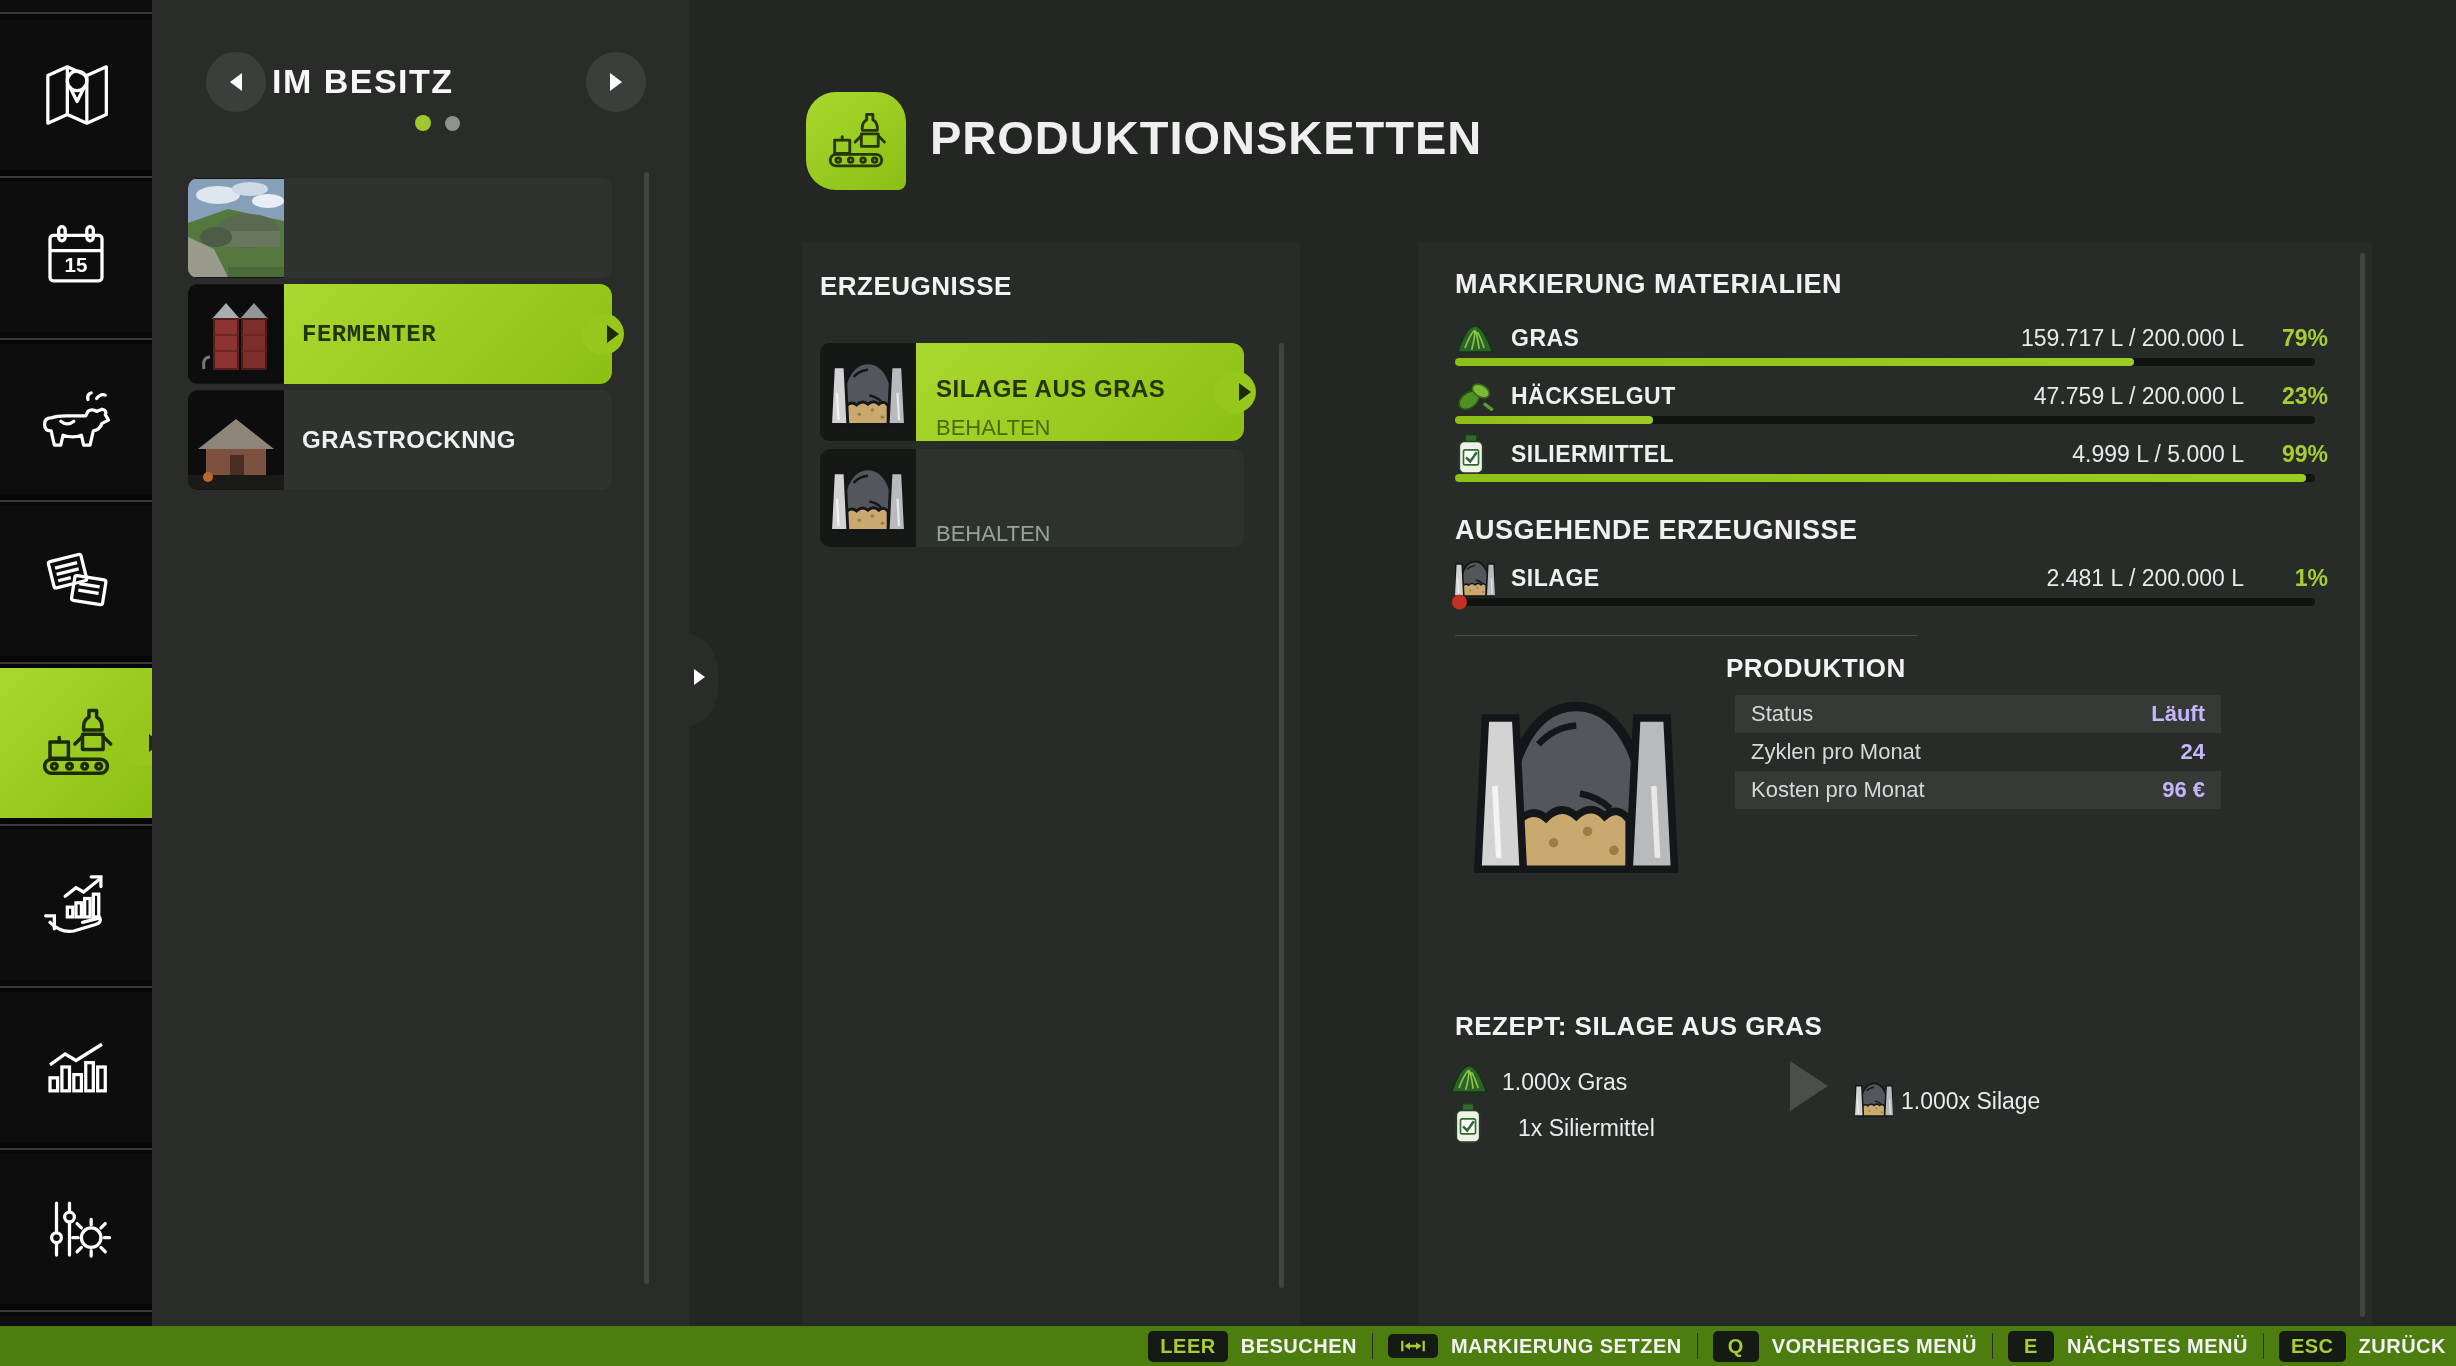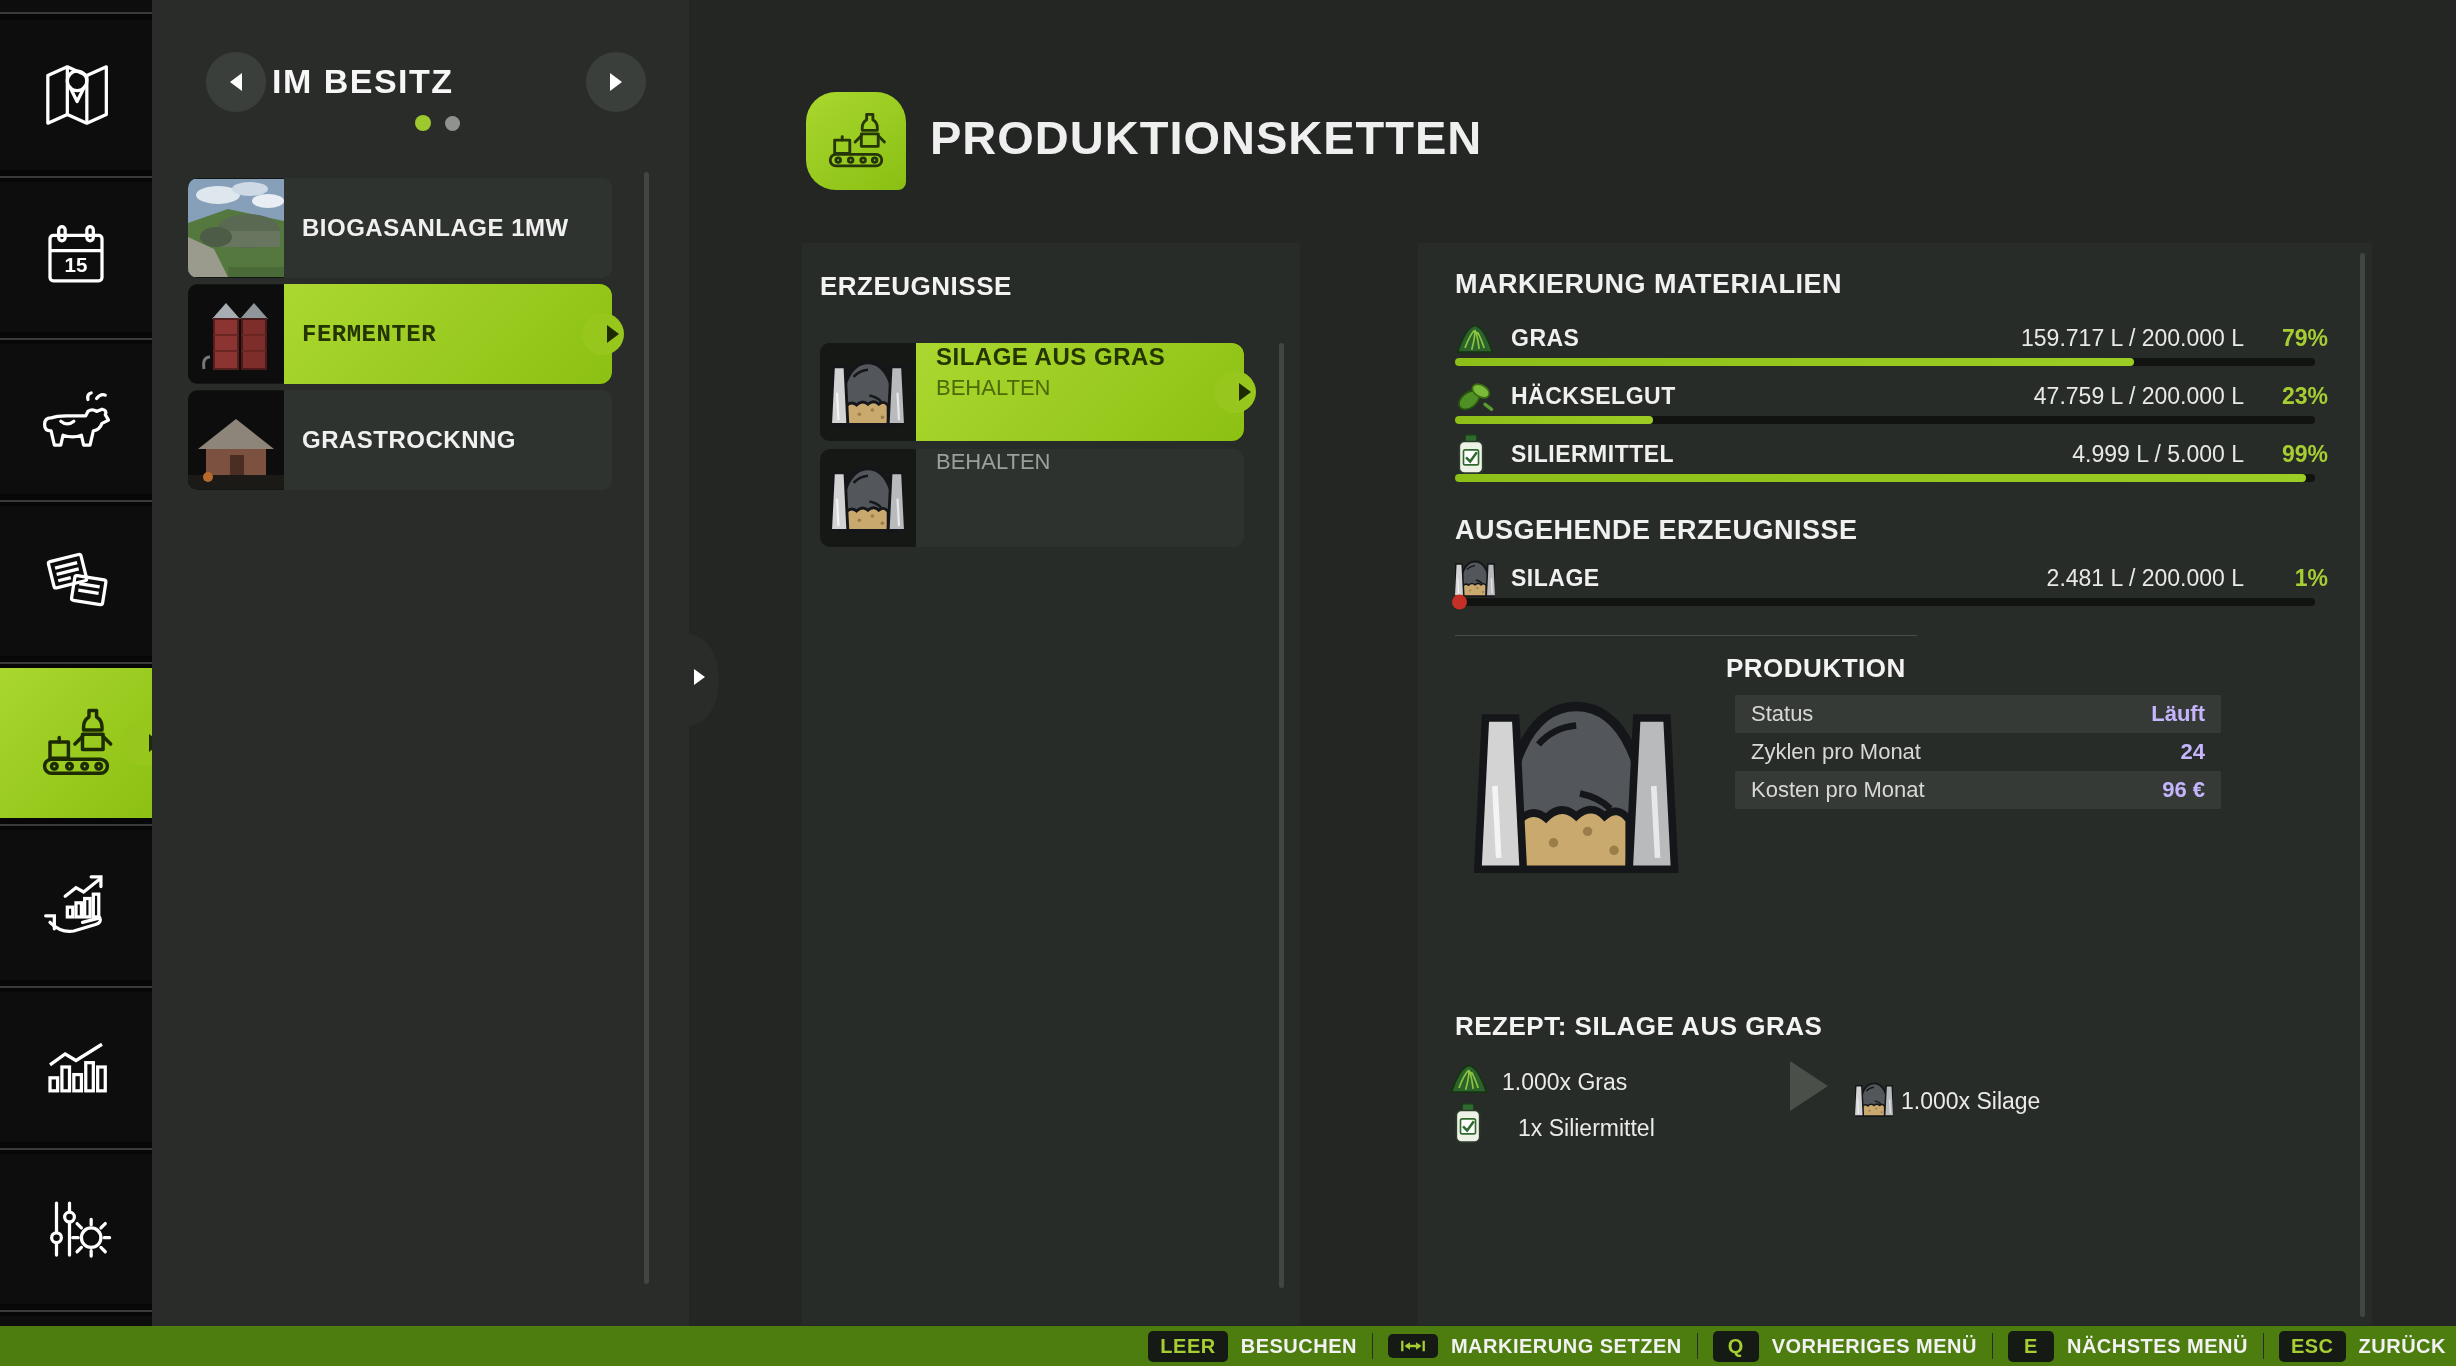--- a/index.html
+++ b/index.html
@@ -43,21 +43,21 @@
   #main-header-icon svg{width:64px;height:64px;}
   #main-title{position:absolute;left:930px;top:110px;font-size:47px;font-weight:600;letter-spacing:1px;color:#efefef;}
 
   
   #products-panel{position:absolute;left:802px;top:243px;width:498px;height:1082px;background:#282c28;}
   .panel-h{font-size:26px;font-weight:bold;letter-spacing:0.5px;color:#f3f3f3;}
   #products-title{position:absolute;left:18px;top:28px;}
   .prod-item{position:absolute;left:18px;width:424px;height:98px;border-radius:10px;background:#2e322e;}
   .prod-item .thumb{position:absolute;left:0;top:0;width:96px;height:98px;border-radius:10px 0 0 10px;background:#161816;display:flex;align-items:center;justify-content:center;}
   .prod-item .thumb svg{width:72px;height:72px;}
-  .prod-item .body{position:absolute;left:96px;right:0;top:0;bottom:0;display:flex;flex-direction:column;justify-content:flex-start;gap:4px;padding-left:20px;}
+  .prod-item .body{position:absolute;left:96px;right:0;top:0;bottom:0;display:flex;flex-direction:column;justify-content:flex-end;gap:12px;padding-left:20px;}
   .prod-item .label{font-size:24px;font-weight:bold;letter-spacing:0.5px;}
   .prod-item .mode{font-size:22px;color:#9aa09a;}
   .prod-item.selected{background:#161816;}
   .prod-item.selected .body{background:linear-gradient(135deg,#abd830,#8cc013);border-radius:0 12px 12px 0;}
   .prod-item.selected .label{color:#243500;}
   .prod-item.selected .mode{color:#4d6a07;}
 
   
   #details-panel{position:absolute;left:1418px;top:243px;width:954px;height:1082px;background:#282c28;}
   .sec-title{position:absolute;left:37px;font-size:27px;font-weight:bold;letter-spacing:0.5px;}
@@ -285,23 +285,20 @@
       <span class="dot active"></span>
       <span class="dot"></span>
     </div>
 
     <div class="own-item" style="top:178px">
       <span class="thumb">
           <svg viewBox="0 0 96 98">
             <use href="#t-biogas"></use>
           </svg>
         </span>
-      <span class="body">
-          <span class="label">BIOGASANLAGE 1MW</span>
-        </span>
     </div>
 
     <div class="own-item selected" style="top:284px">
       <span class="thumb">
           <svg viewBox="0 0 96 98">
             <use href="#t-fermenter"></use>
           </svg>
         </span>
       <span class="body">
           <span class="label">FERMENTER</span>

